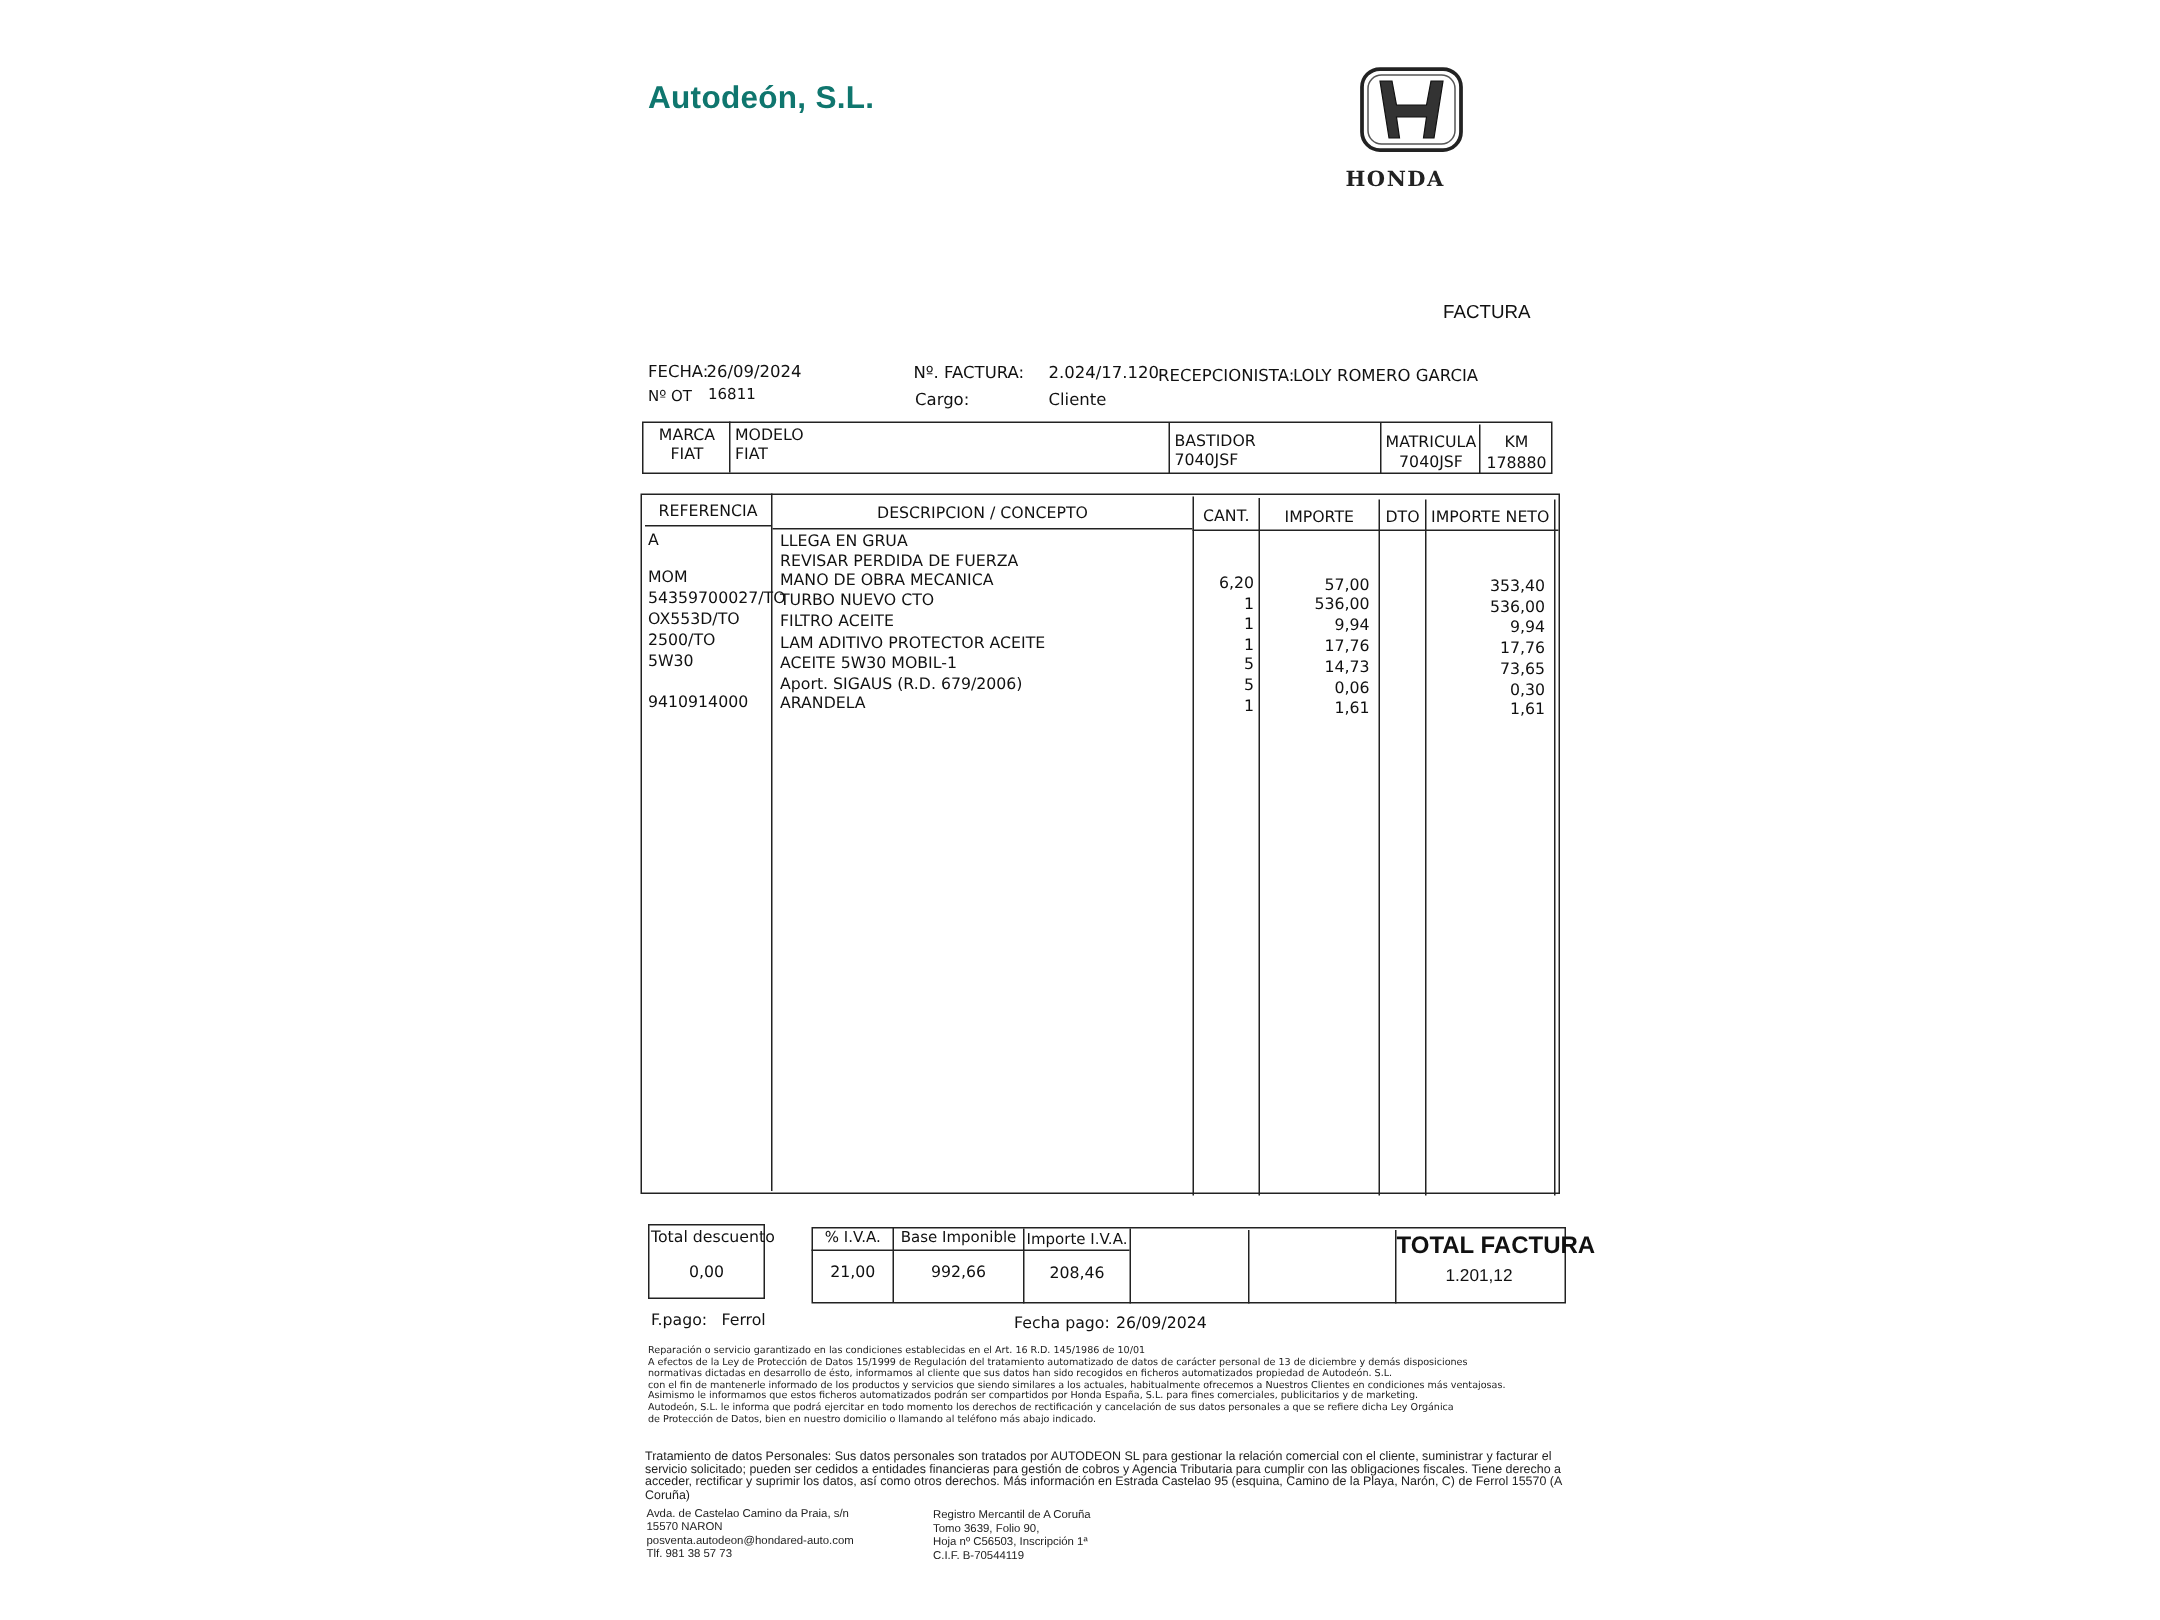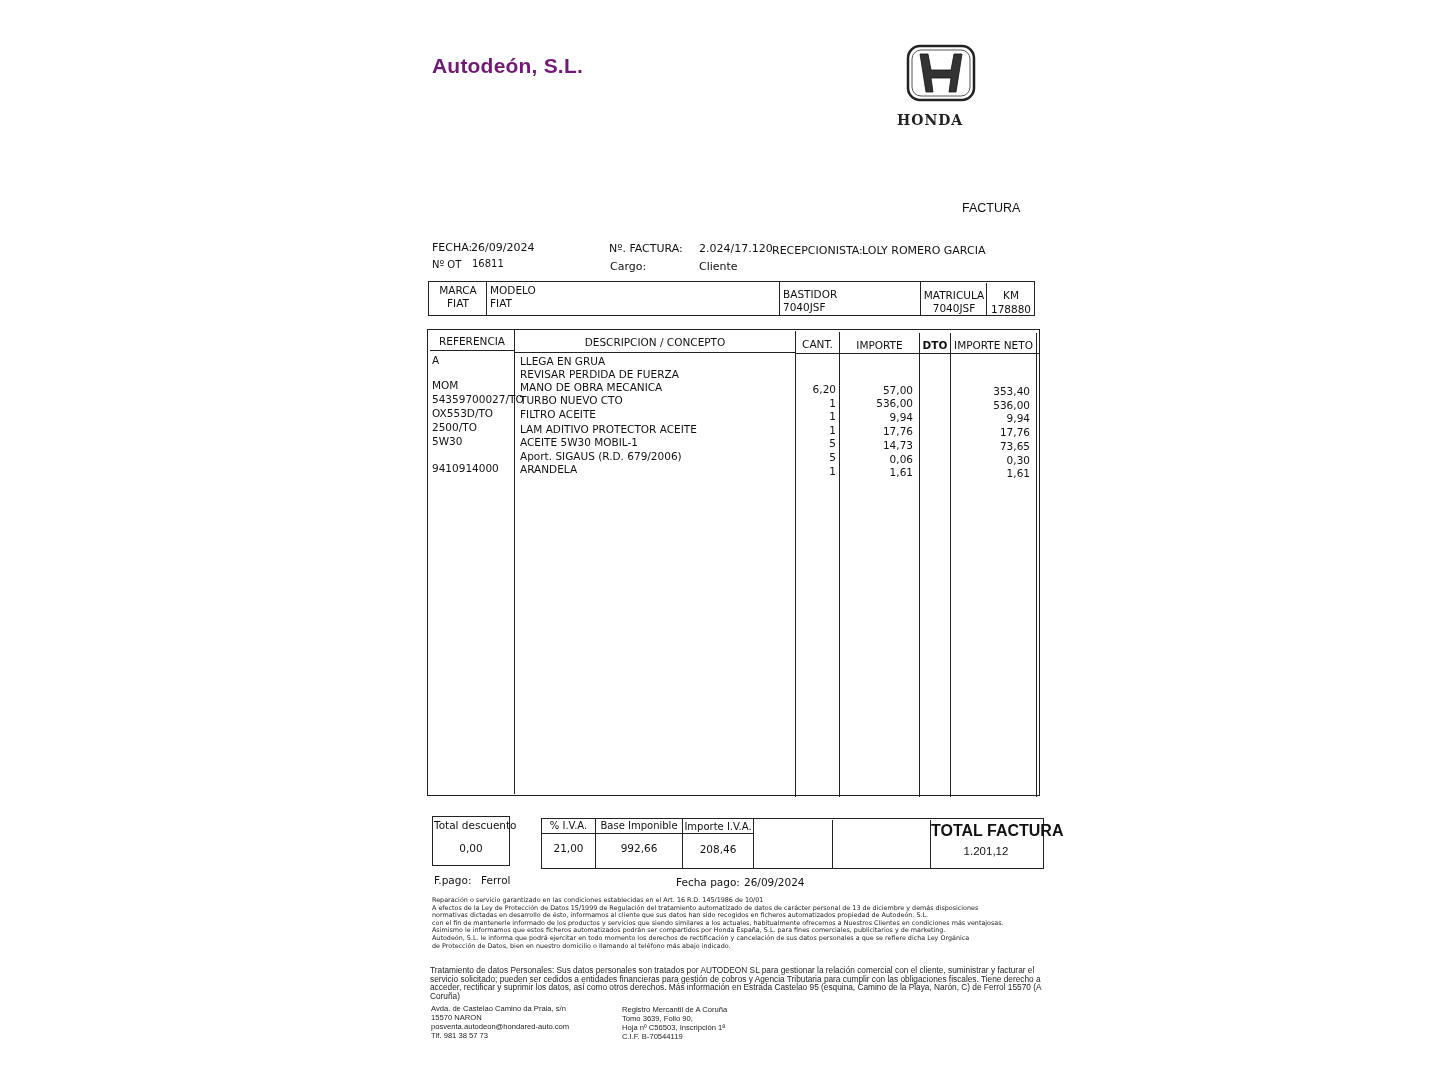--- a/index.html
+++ b/index.html
@@ -1,18 +1,18 @@
 <!DOCTYPE html>
 <html><head>
 <meta charset="utf-8">
 <style>
   html, body { margin:0; padding:0; }
   body { width:1440px; height:1080px; background:#ffffff; position:relative; overflow:hidden; font-family:"DejaVu Sans", sans-serif; color:#111; }
   .abs { position:absolute; }
-  .company { left:432px; top:54px; font-family:"Liberation Sans", sans-serif; font-weight:bold; font-size:21px; letter-spacing:0.2px; color:#701a75; }
+  .company { left:432px; top:54px; font-family:"Liberation Sans", sans-serif; font-weight:bold; font-size:21px; letter-spacing:0.2px; color:#0f766e; }
   .logo { left:906px; top:44px; width:70px; height:58px; }
   .brand { left:897px; top:112px; font-family:"DejaVu Serif", serif; font-weight:bold; font-size:14px; letter-spacing:1px; color:#222; }
   .doc-type { left:962px; top:201px; font-family:"Liberation Sans", sans-serif; font-size:12.5px; color:#111; }
   .small { font-size:11px; font-family:"DejaVu Sans", sans-serif; }
   .lbl { font-size:11px; }
   .box { position:absolute; border:1px solid #222; box-sizing:border-box; }
   .vline { position:absolute; border-left:1px solid #222; }
   .hline { position:absolute; border-top:1px solid #222; }
   .cell { position:absolute; font-size:10.5px; white-space:nowrap; }
   .right { text-align:right; }
@@ -73,21 +73,21 @@
 <div class="vline" style="left:795px; top:331px; height:466px;"></div>
 <div class="vline" style="left:839px; top:332px; height:465px;"></div>
 <div class="vline" style="left:919px; top:333px; height:464px;"></div>
 <div class="vline" style="left:950px; top:333px; height:464px;"></div>
 <div class="vline" style="left:1036px; top:333px; height:464px;"></div>
 
 <div class="cell center" style="left:430px; top:335px; width:84px;">REFERENCIA</div>
 <div class="cell center" style="left:515px; top:336px; width:280px;">DESCRIPCION / CONCEPTO</div>
 <div class="cell center" style="left:796px; top:338px; width:43px;">CANT.</div>
 <div class="cell center" style="left:840px; top:339px; width:79px;">IMPORTE</div>
-<div class="cell center" style="left:920px; top:339px; width:30px;font-weight:bold;">DTO</div>
+<div class="cell center" style="left:920px; top:339px; width:30px;">DTO</div>
 <div class="cell center" style="left:951px; top:339px; width:85px;">IMPORTE NETO</div>
 
 <div>
   <div class="cell" style="left:432px; top:354px;">A</div>
   <div class="cell" style="left:520px; top:355px;">LLEGA EN GRUA</div>
 </div>
 <div>
   <div class="cell" style="left:520px; top:368px;">REVISAR PERDIDA DE FUERZA</div>
 </div>
 <div>

